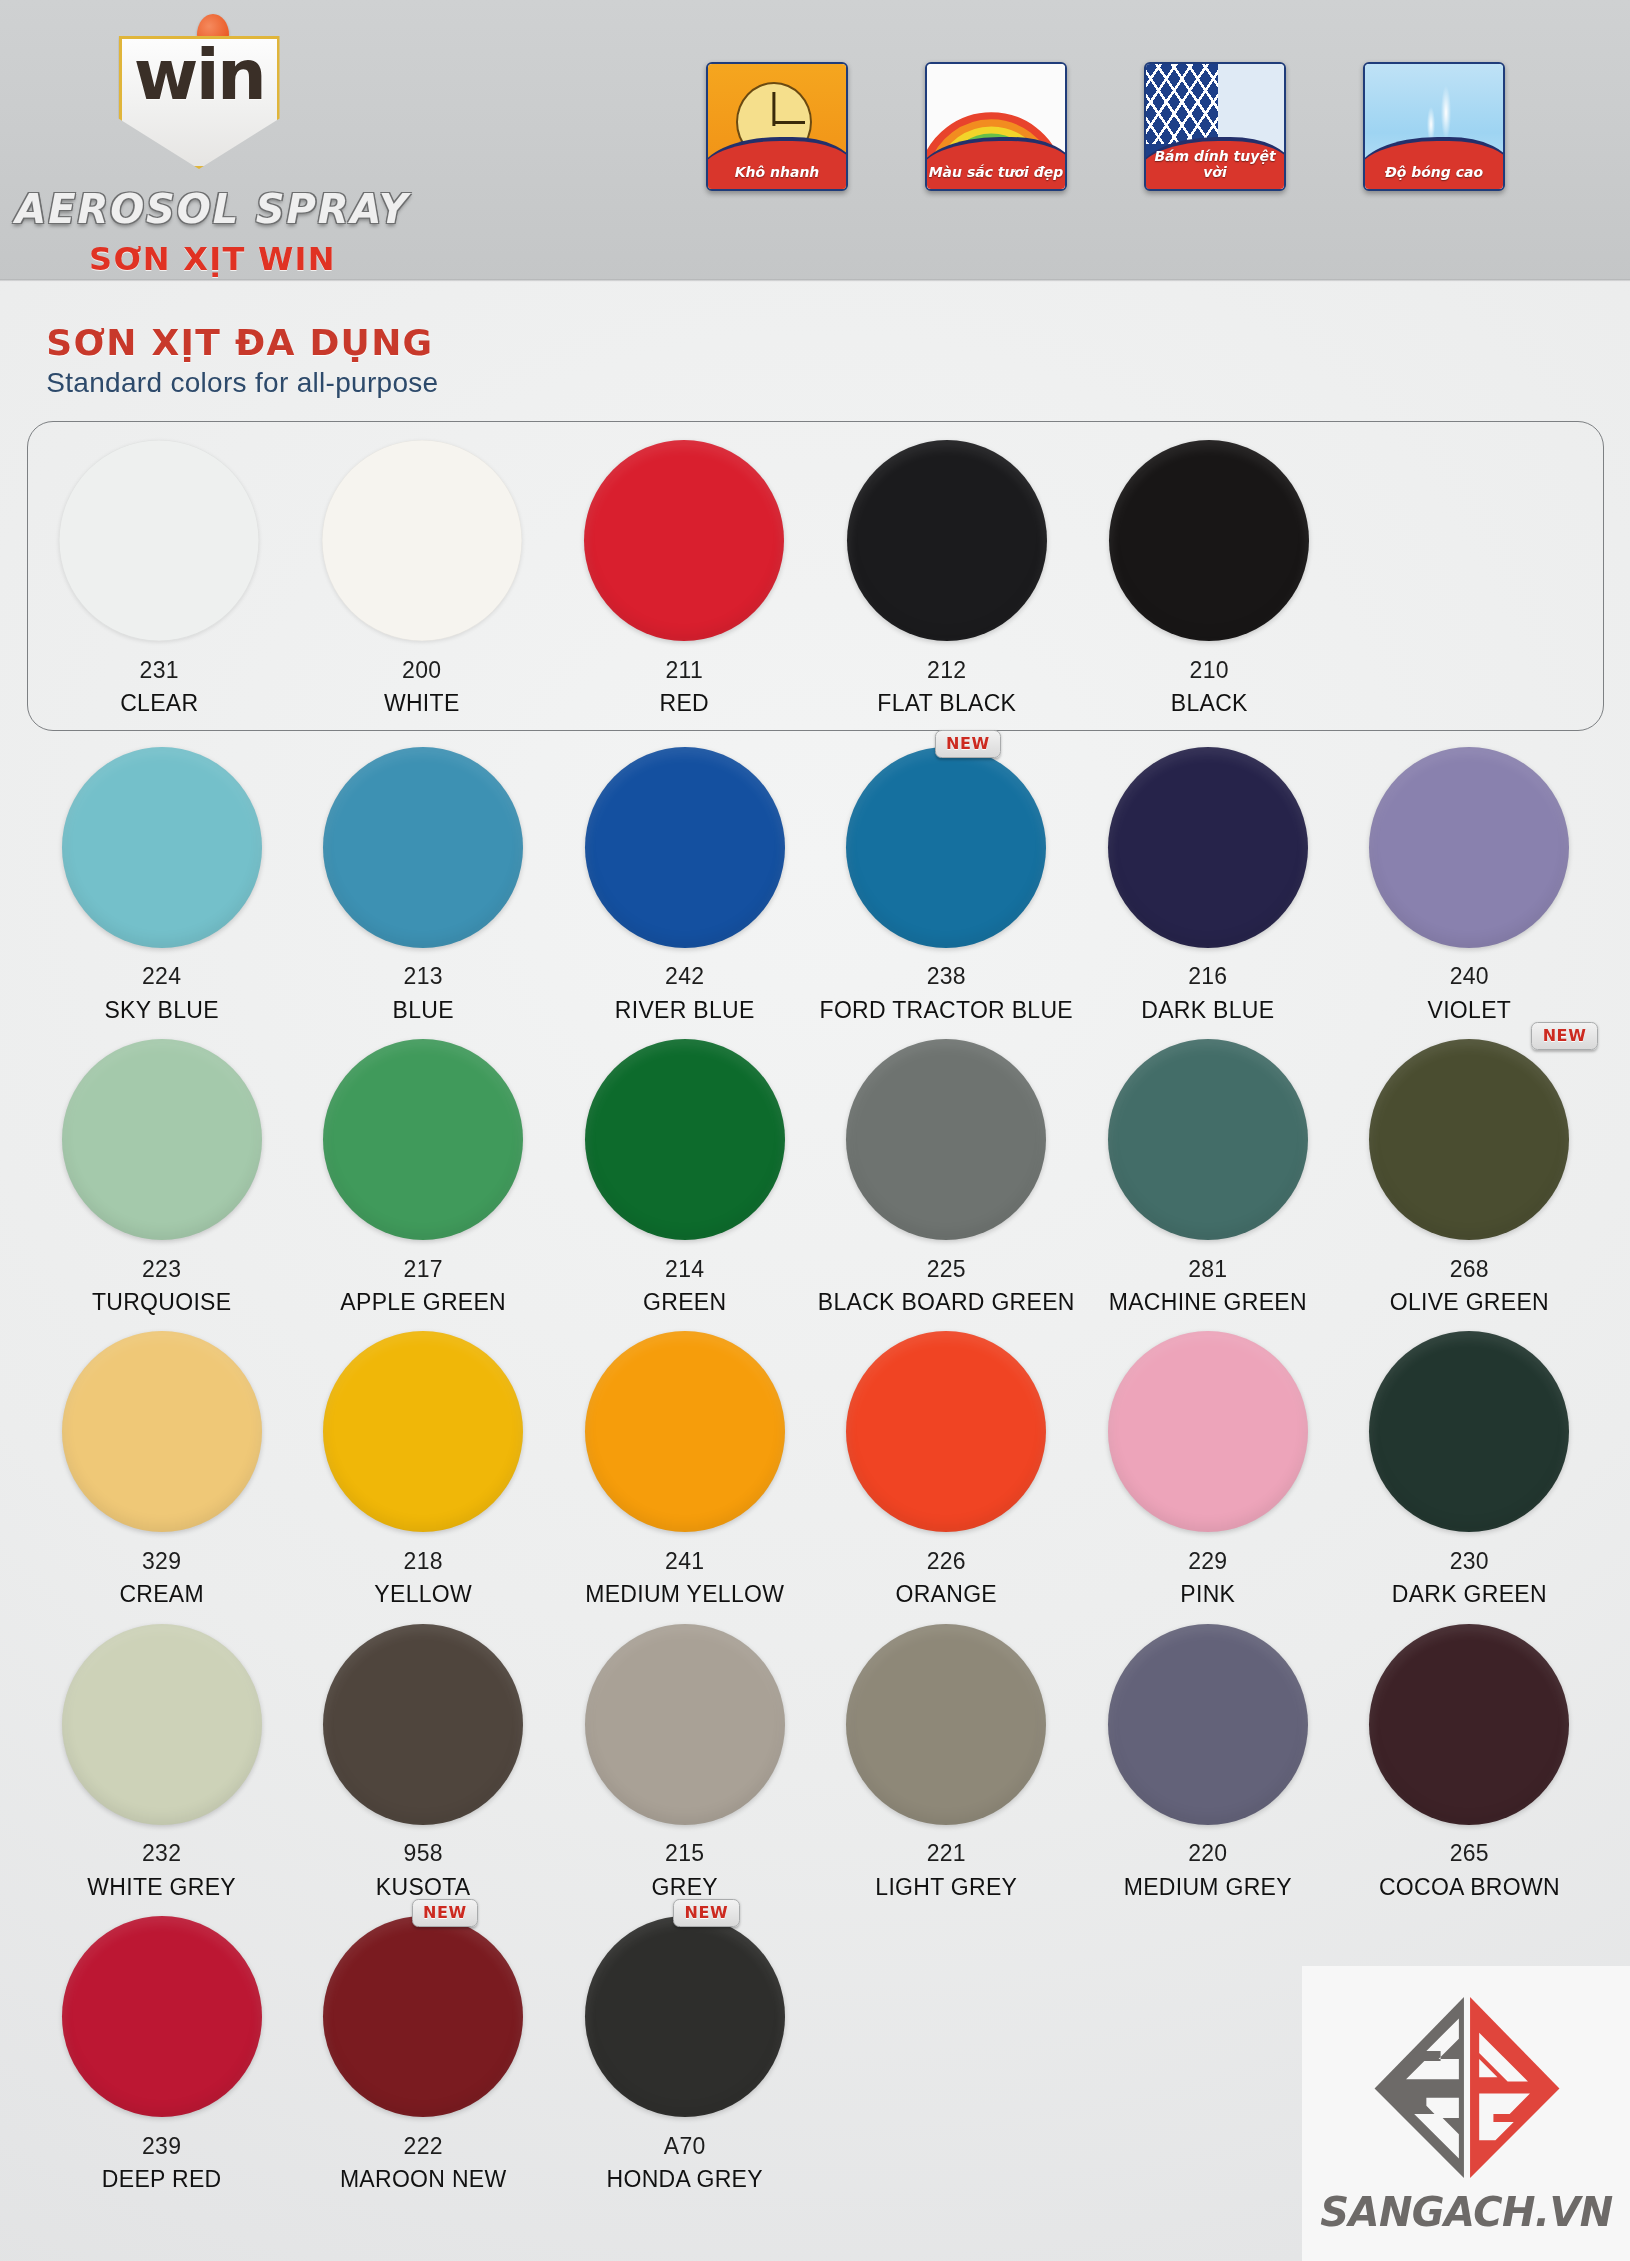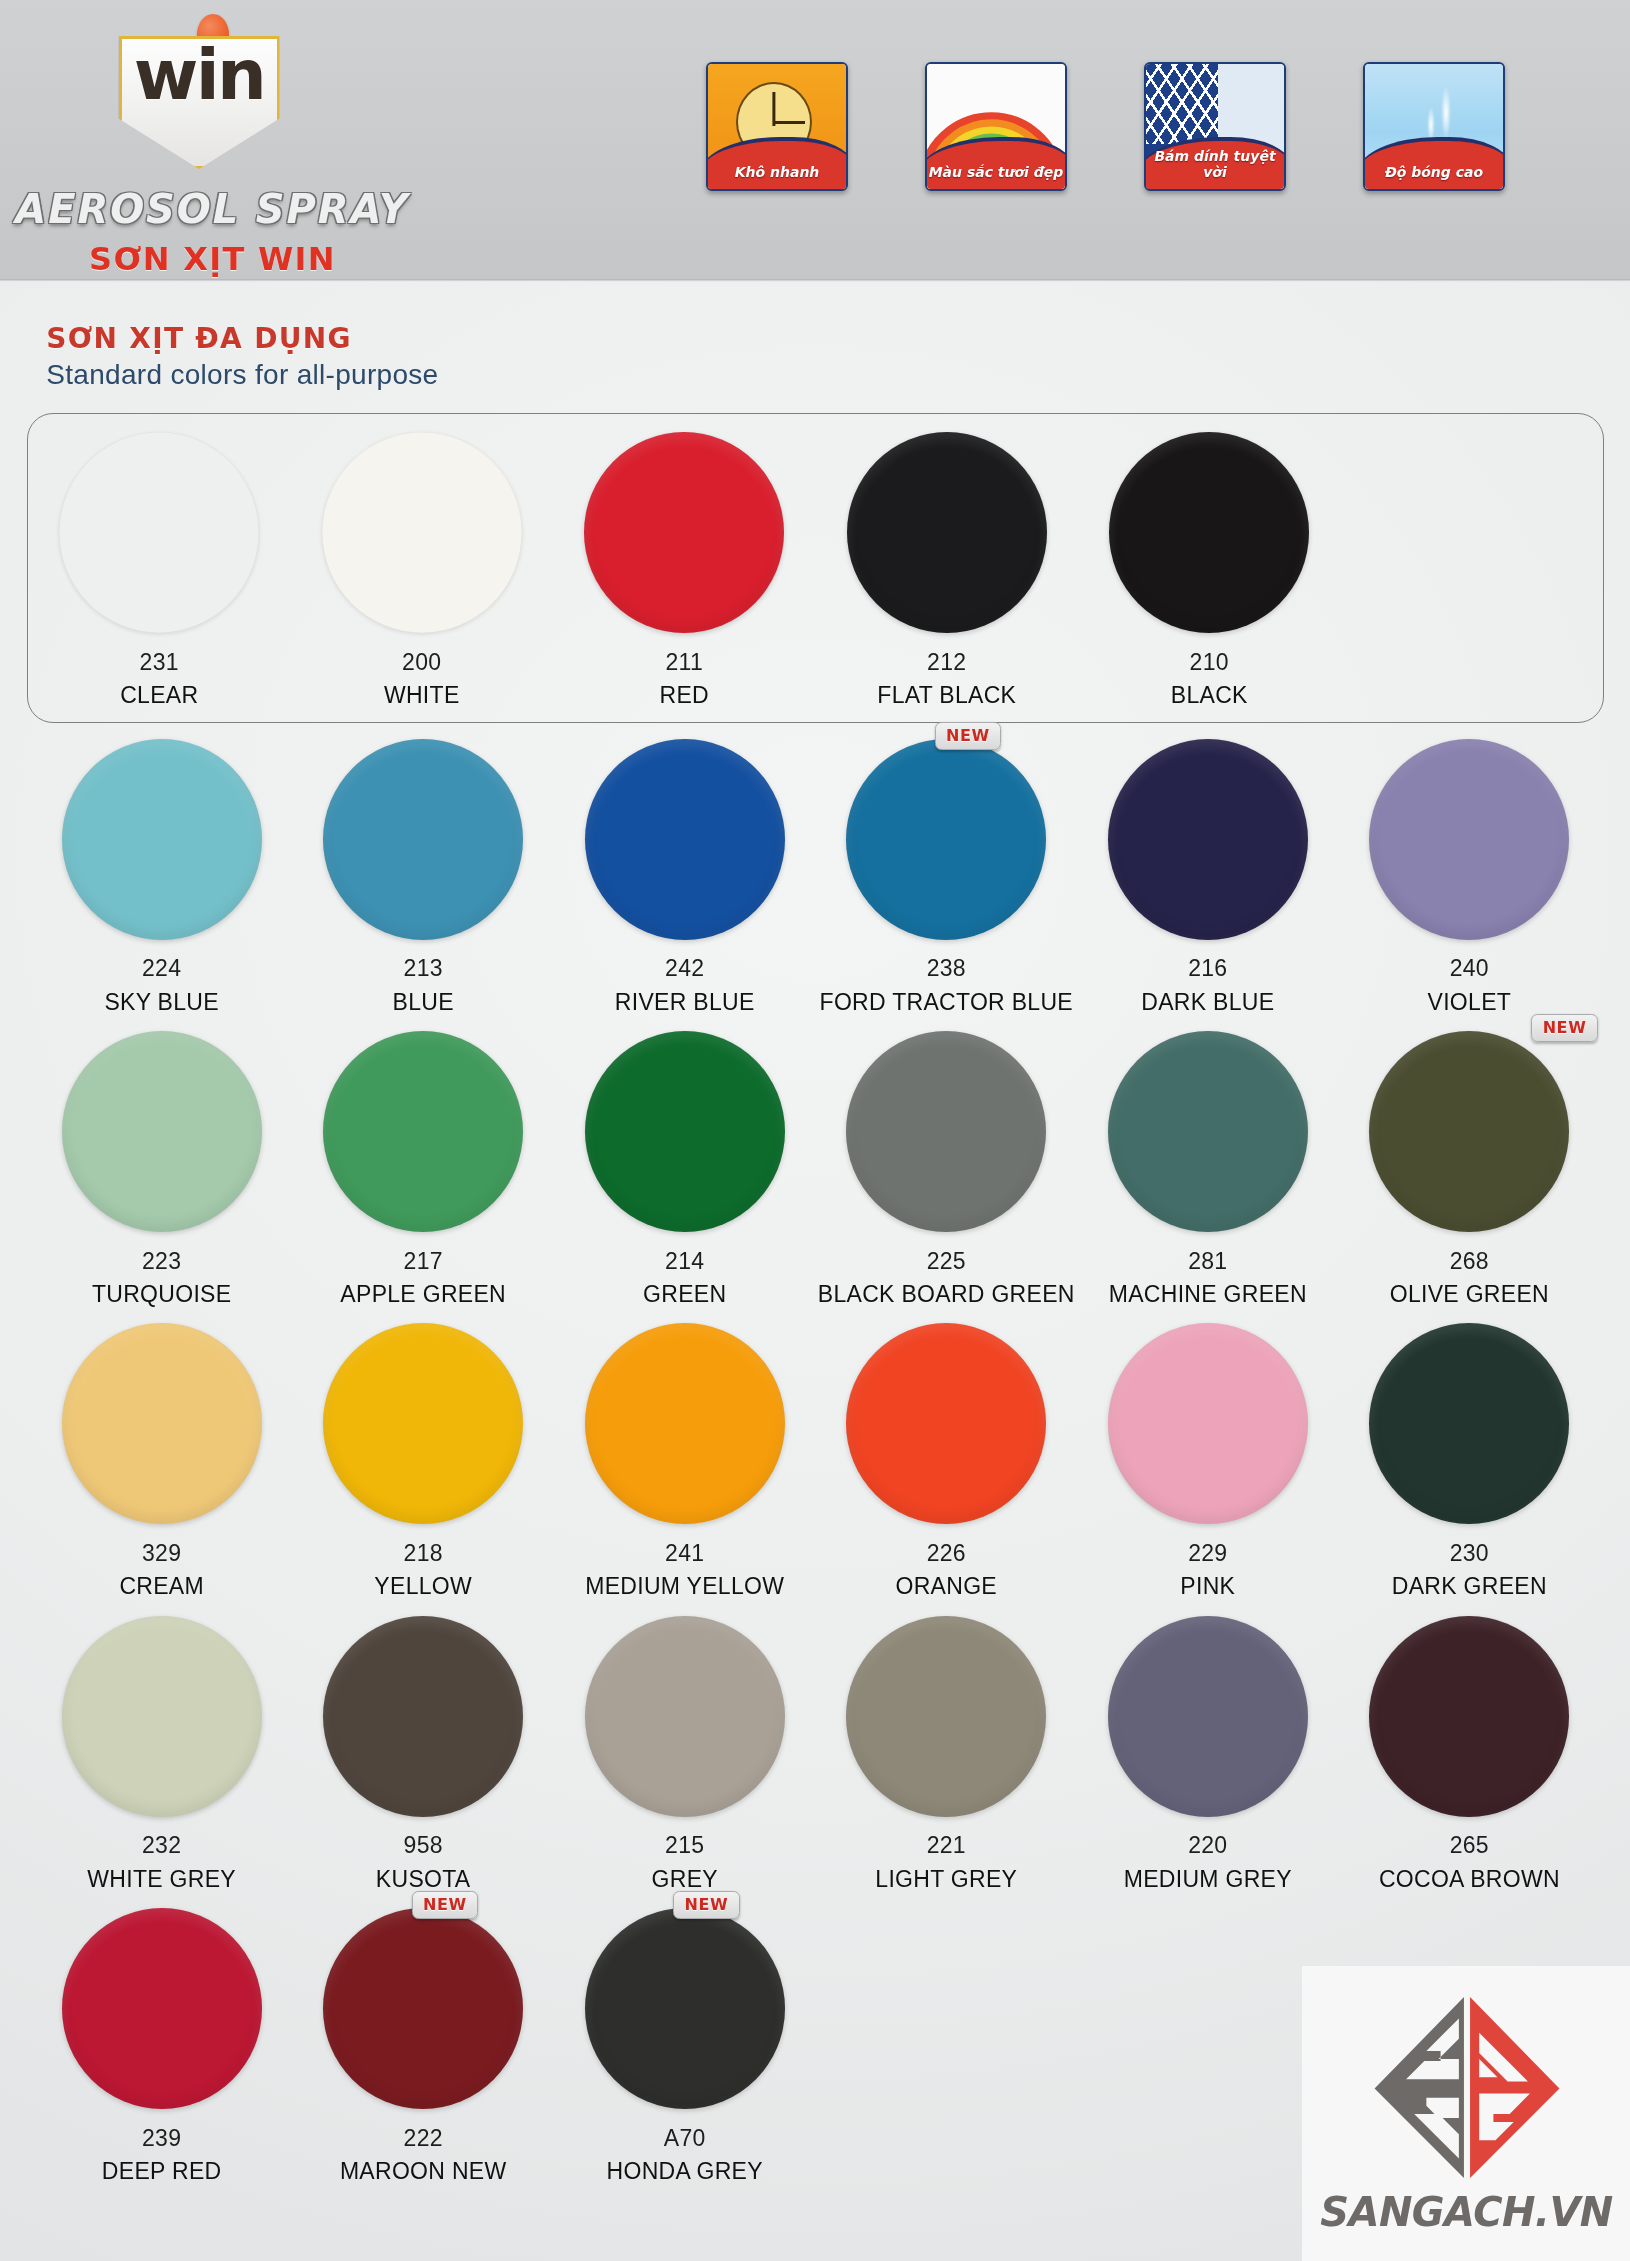--- a/index.html
+++ b/index.html
@@ -135,21 +135,21 @@
     background:radial-gradient(ellipse at 50% 50%, #fff 0%, rgba(255,255,255,0) 72%);
   }
   .f4 .shine.s2 { left:62px; top:43px; width:7.7px; height:35px; }
 
   
   .sheet { position:relative; padding:0 27px; }
 
   .section-head { padding:40px 0 6.4px 19.3px; }
   .sec-title-vi {
     font-family:"DejaVu Sans", sans-serif;
-    font-weight:700; font-size:28px; letter-spacing:1.3px;
+    font-weight:700; font-size:36px; letter-spacing:1.3px;
     color:#c8392b;
     text-shadow:0 0.6px 0 rgba(255,255,255,.8);
   }
   .sec-title-en {
     margin-top:3.9px;
     font-size:28px; font-weight:400; letter-spacing:0.3px;
     color:#2d4a6b;
   }
 
   .grid-box {

